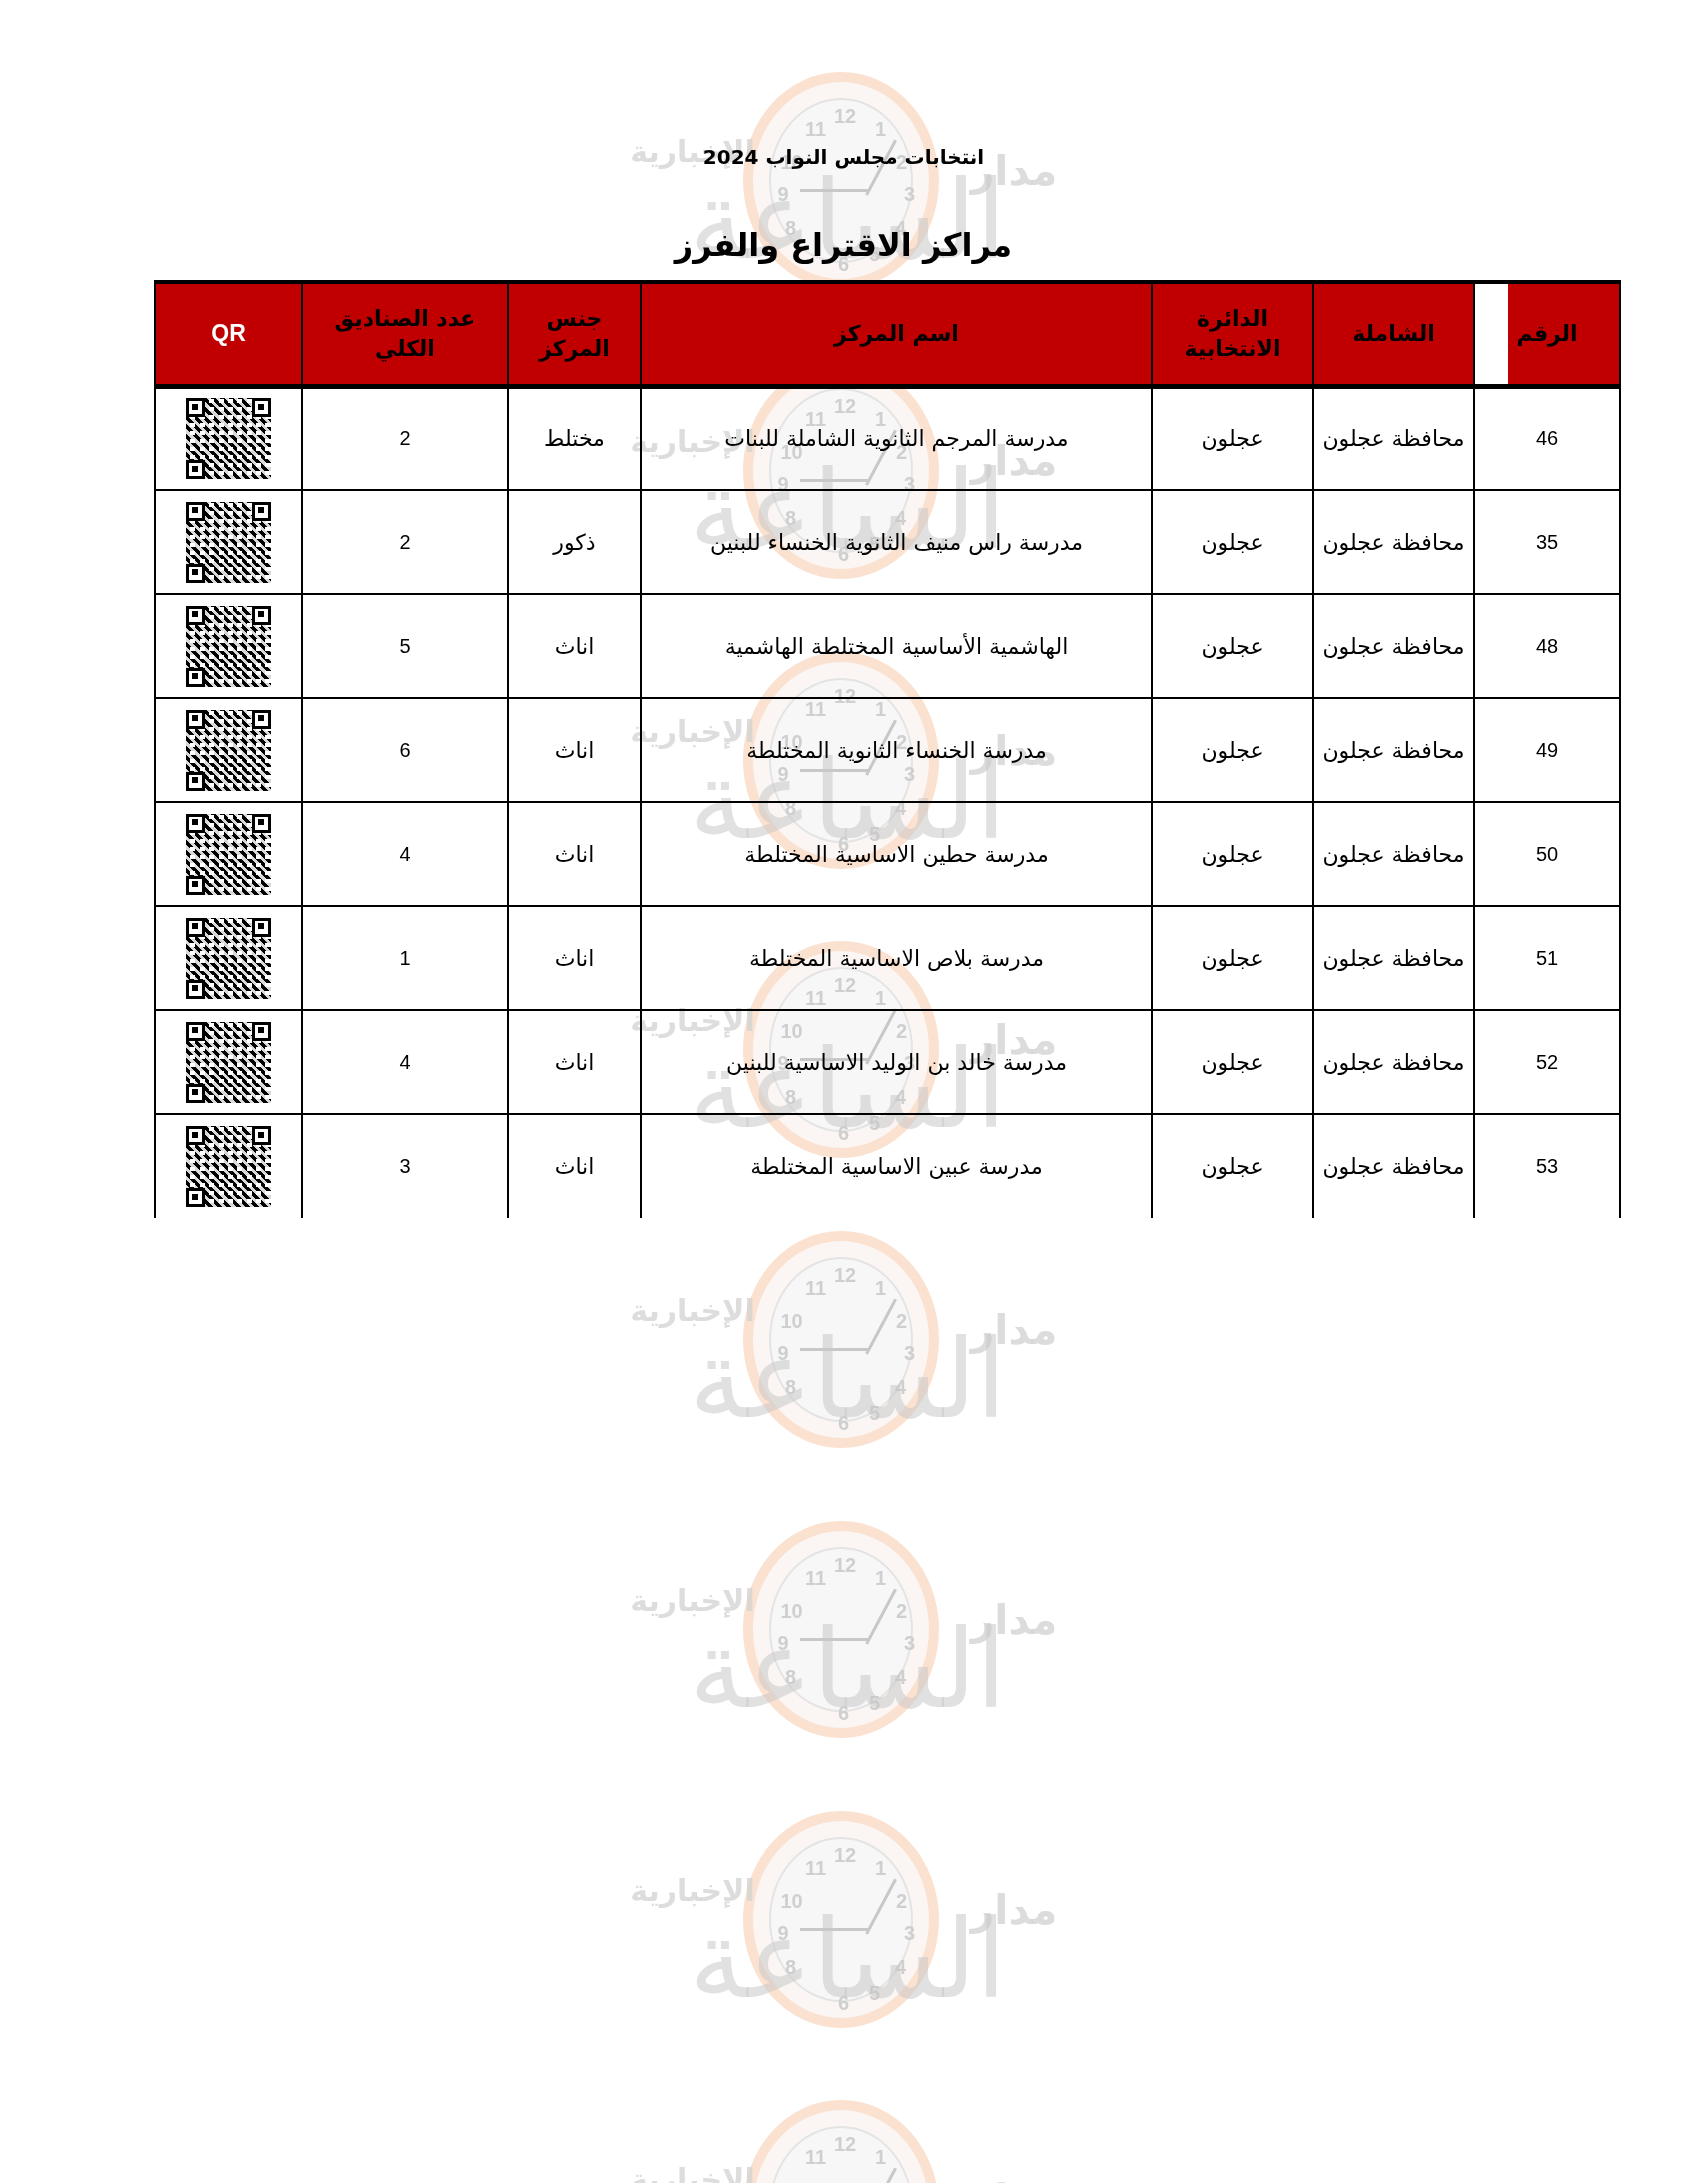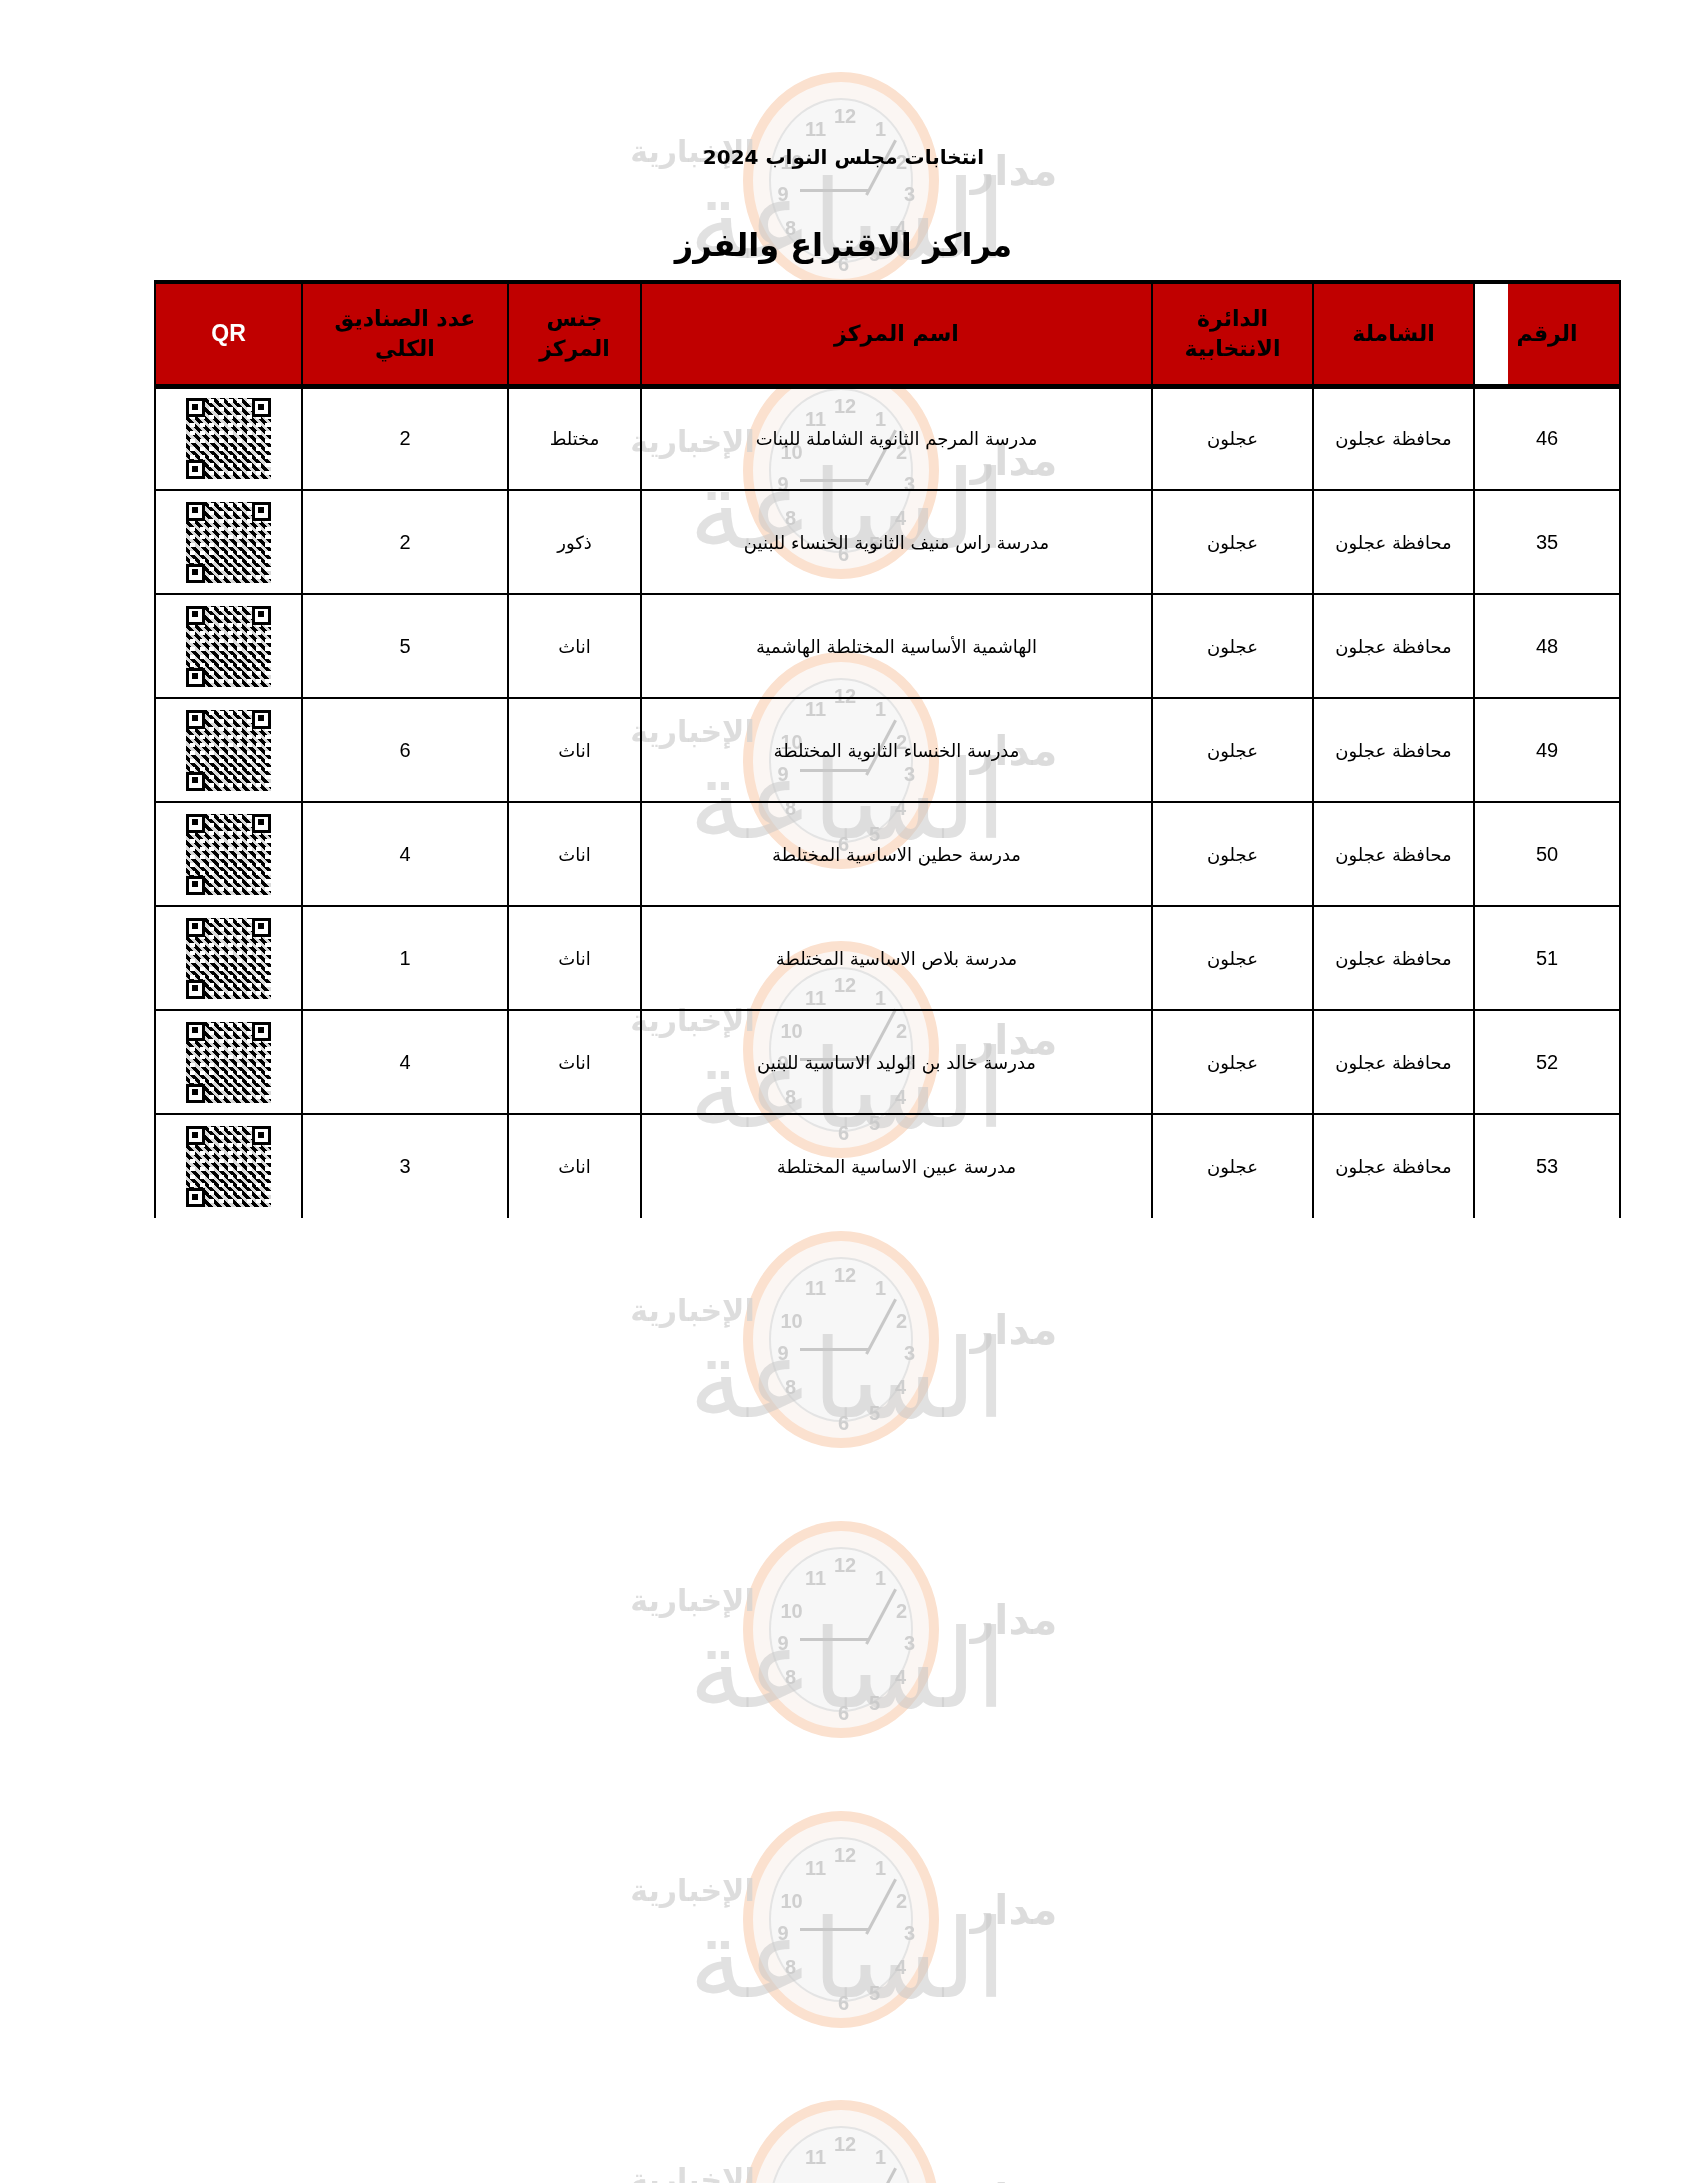--- a/index.html
+++ b/index.html
@@ -42,21 +42,21 @@
   .tbl thead tr { height:104px; }
   .tbl th {
     background:#c00000; color:#000; font-family:"DejaVu Sans", sans-serif; font-weight:bold; font-size:22px;
     border-bottom:5.8px solid #000; border-top:4.3px solid #000; line-height:1.35;
   }
   .tbl th.qr-h { color:#fff; font-family:"Liberation Sans", sans-serif; font-size:23px; }
   .tbl th.num-h { position:relative; }
   .tbl th.num-h .white-strip { position:absolute; left:0; top:0; bottom:0; width:33px; background:#fff; }
   .tbl th.num-h span.lbl { position:relative; }
   .tbl tbody tr { height:104px; }
-  .tbl td { font-family:"DejaVu Sans", sans-serif; font-size:18px; background:transparent; }
+  .tbl td { font-family:"DejaVu Sans", sans-serif; font-size:22px; background:transparent; }
   .tbl td.numeric { font-family:"Liberation Sans", sans-serif; font-size:20px; }
   .tbl tbody tr:last-child td { border-bottom:none; }
   .tbl td.qr-cell { border-left:2.2px solid #000; }
   .qr {
     width:85px; height:81px; margin:0 auto; position:relative;
     background-color:#fff;
     background-image:
       repeating-linear-gradient(90deg, #000 0 4.3px, transparent 4.3px 9.4px),
       repeating-linear-gradient(0deg, #000 0 3.6px, transparent 3.6px 8px);
     background-blend-mode:normal;

